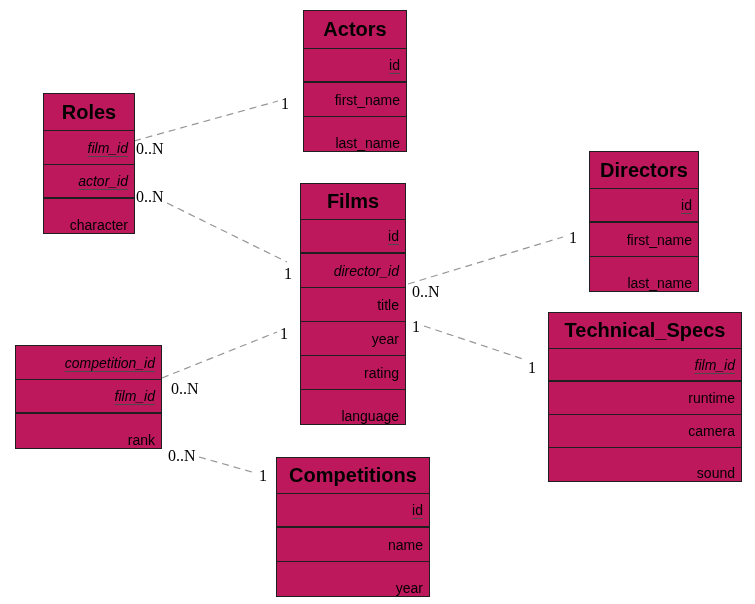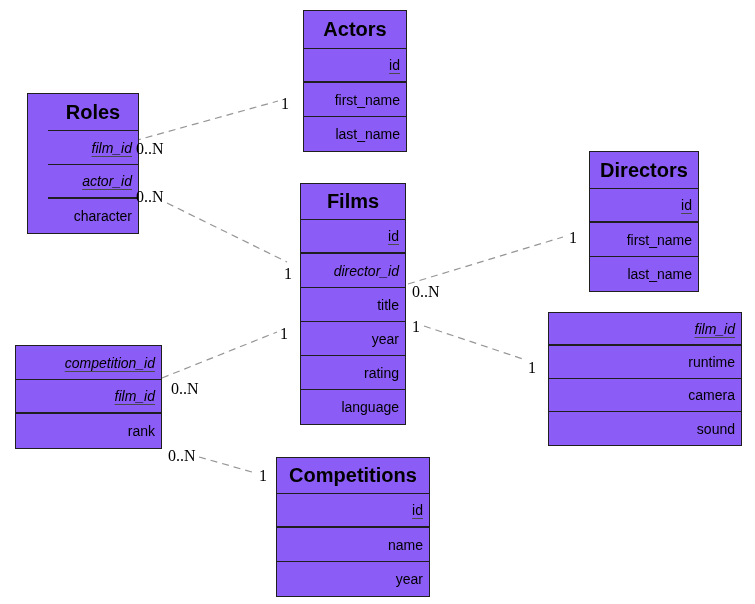--- a/index.html
+++ b/index.html
@@ -7,51 +7,51 @@
     position:relative;
     width:755px;height:604px;
     background:#ffffff;
     font-family:"Liberation Sans","DejaVu Sans",sans-serif;
     color:#000;
     overflow:hidden;
   }
   #rel-lines{position:absolute;left:0;top:0;width:755px;height:604px;}
   .entity{
     position:absolute;
-    background:#8b5cf6;
+    background:#be185d;
     border:1.5px solid #1f1f1f;
     box-sizing:content-box;
   }
   .thead{
     font-weight:bold;
     font-size:20px;
     display:flex;align-items:center;justify-content:center;
     border-bottom:1px solid #1f1f1f;
     letter-spacing:0px;
   }
   .trow{
     font-size:14px;
     display:flex;align-items:center;justify-content:flex-end;
     padding-right:6px;
     border-bottom:1px solid #1f1f1f;
     box-sizing:border-box;
   }
-  .trow:last-child{border-bottom:none;}
+  .trow:last-child{border-bottom:none;align-items:flex-end;}
   .trow.pk-sep{border-bottom:2.5px solid #1f1f1f;}
   .field.pk{text-decoration:underline;text-decoration-color:#4a4a4a;text-decoration-thickness:1px;text-underline-offset:3px;}
   .field.fk{font-style:italic;}
   .card{
     position:absolute;
     font-family:"Liberation Serif","DejaVu Serif",serif;
     font-size:16px;line-height:1;
     color:#000;
     white-space:nowrap;
   }
   
-  #t-roles{left:27px;top:93px;width:90px;padding-left:20px;}       #t-roles .thead{height:36px;}       #t-roles .trow{height:34px;}
+  #t-roles{left:43px;top:93px;width:90px;}       #t-roles .thead{height:36px;}       #t-roles .trow{height:34px;}
   #t-actors{left:303px;top:10px;width:102px;}    #t-actors .thead{height:37px;}      #t-actors .trow{height:34px;}
   #t-films{left:300px;top:183px;width:104px;}    #t-films .thead{height:35px;}       #t-films .trow{height:34px;}
   #t-directors{left:589px;top:139px;width:108px;margin-top:12px;}#t-directors .thead{height:36px;}   #t-directors .trow{height:34px;}
   #t-nominations{left:15px;top:345px;width:145px;}#t-nominations .thead{height:35px;}#t-nominations .trow{height:34px;}
   #t-tech{left:548px;top:312px;width:192px;}     #t-tech .thead{height:35px;}        #t-tech .trow{height:33px;}
   #t-competitions{left:276px;top:457px;width:152px;}#t-competitions .thead{height:35px;}#t-competitions .trow{height:34px;}
 </style>
 </head>
 <body>
 
@@ -135,20 +135,21 @@
       </div>
     <div class="trow pk-sep">
         <span class="field pk fk">film_id</span>
       </div>
     <div class="trow">
         <span class="field">rank</span>
       </div>
   </div>
 
   <div class="entity" id="t-tech">
+    <div class="thead">Technical_Specs</div>
     <div class="trow pk-sep">
         <span class="field pk fk">film_id</span>
       </div>
     <div class="trow">
         <span class="field">runtime</span>
       </div>
     <div class="trow">
         <span class="field">camera</span>
       </div>
     <div class="trow">

